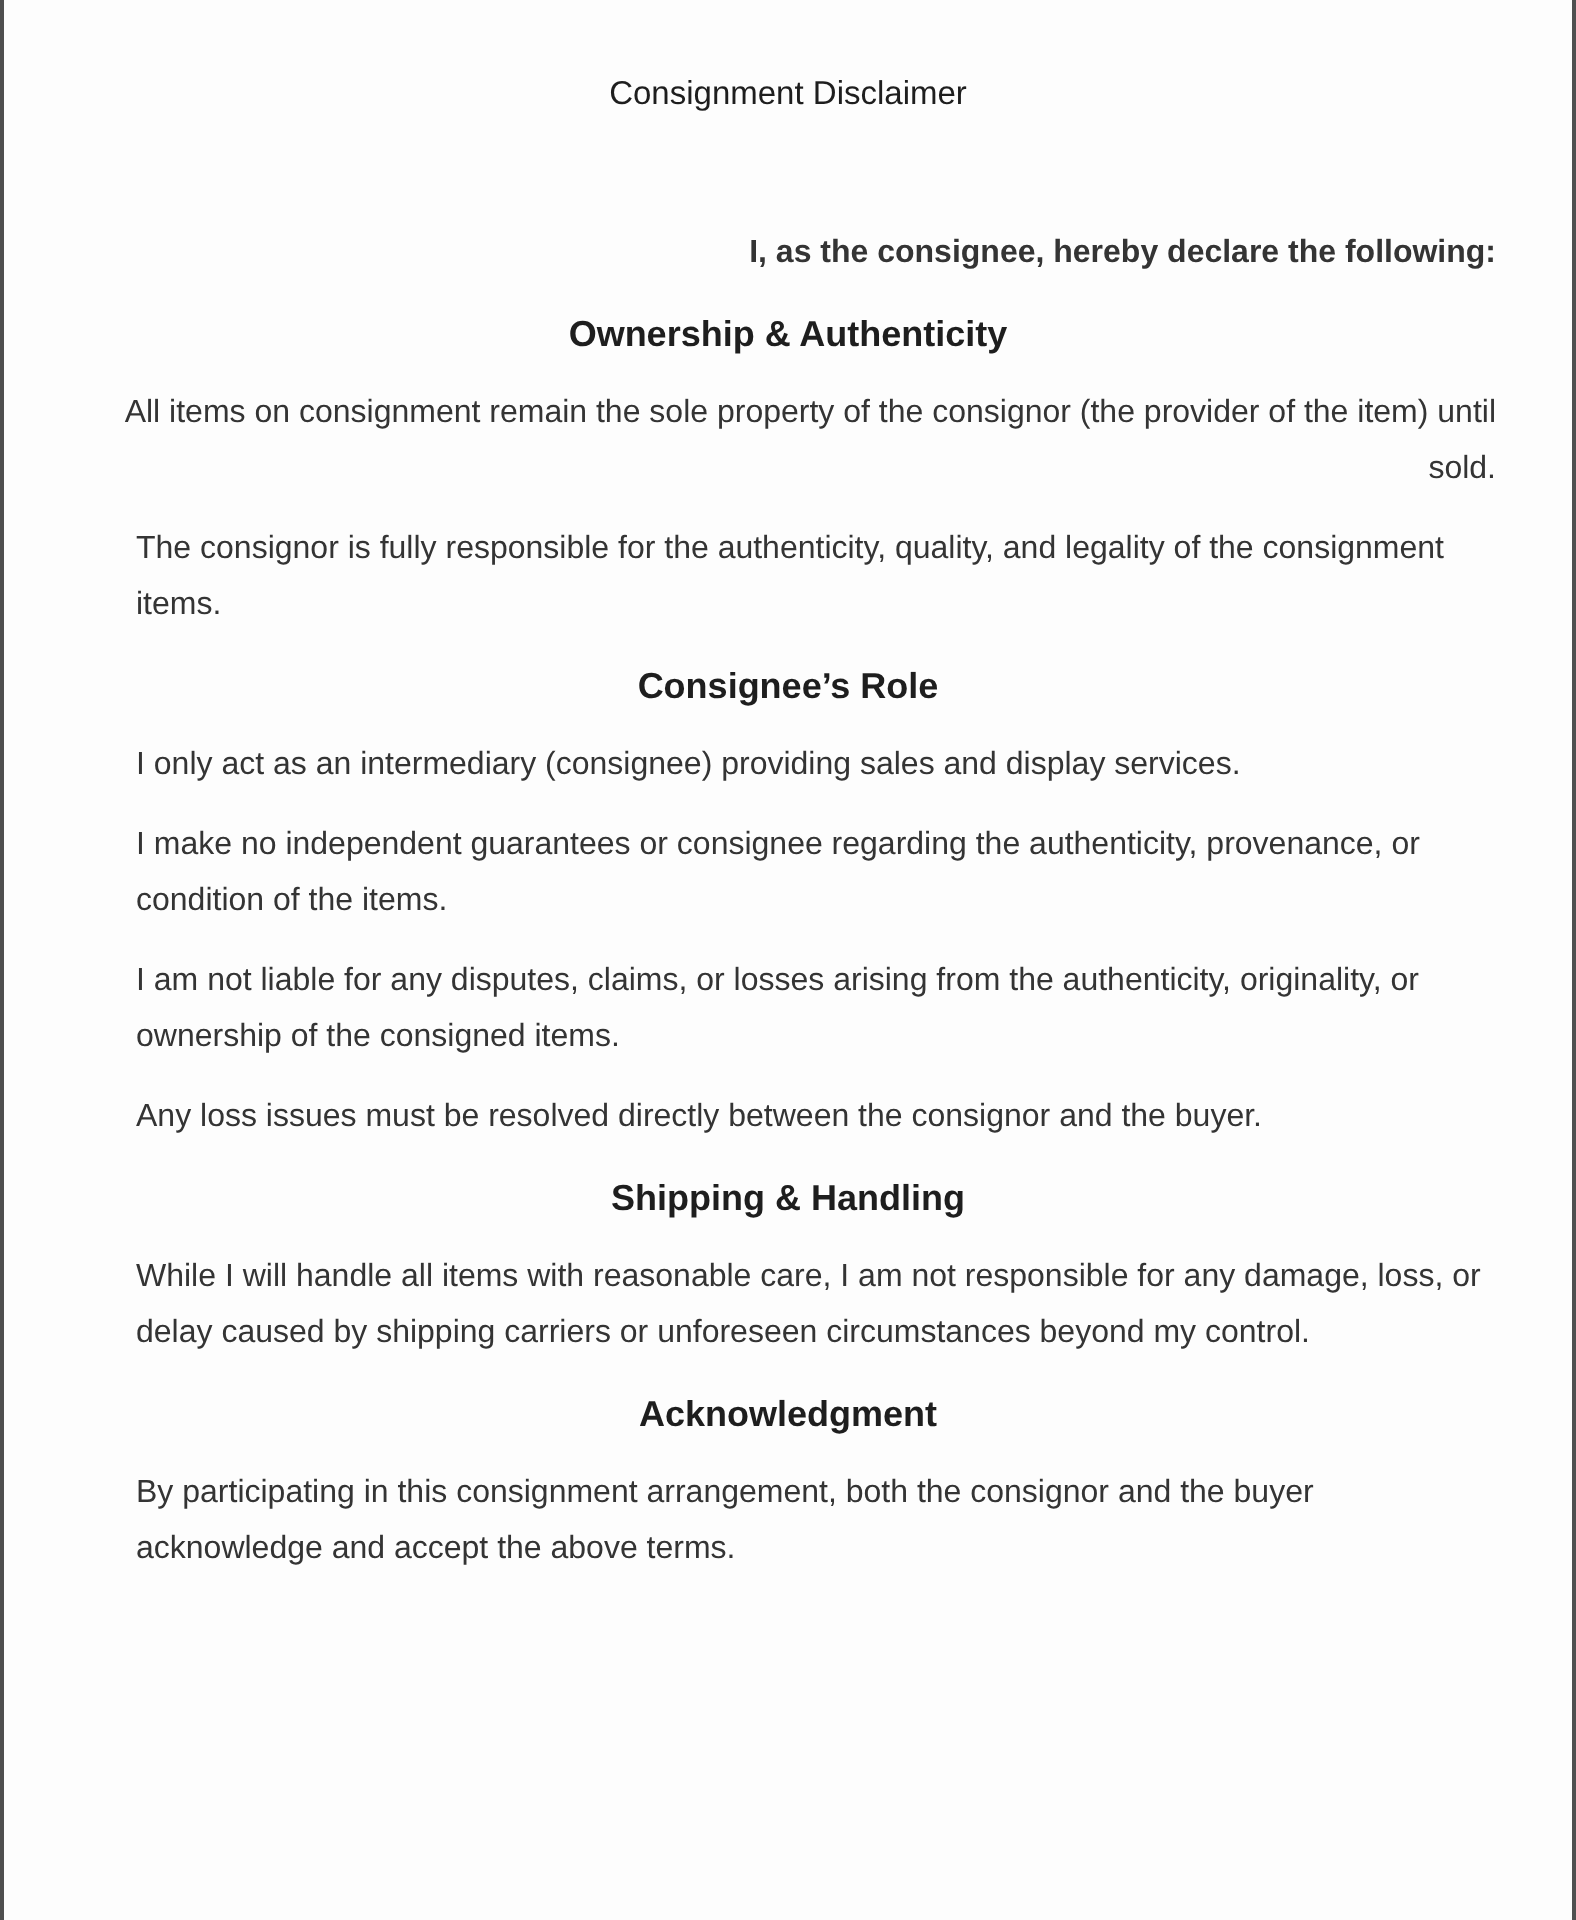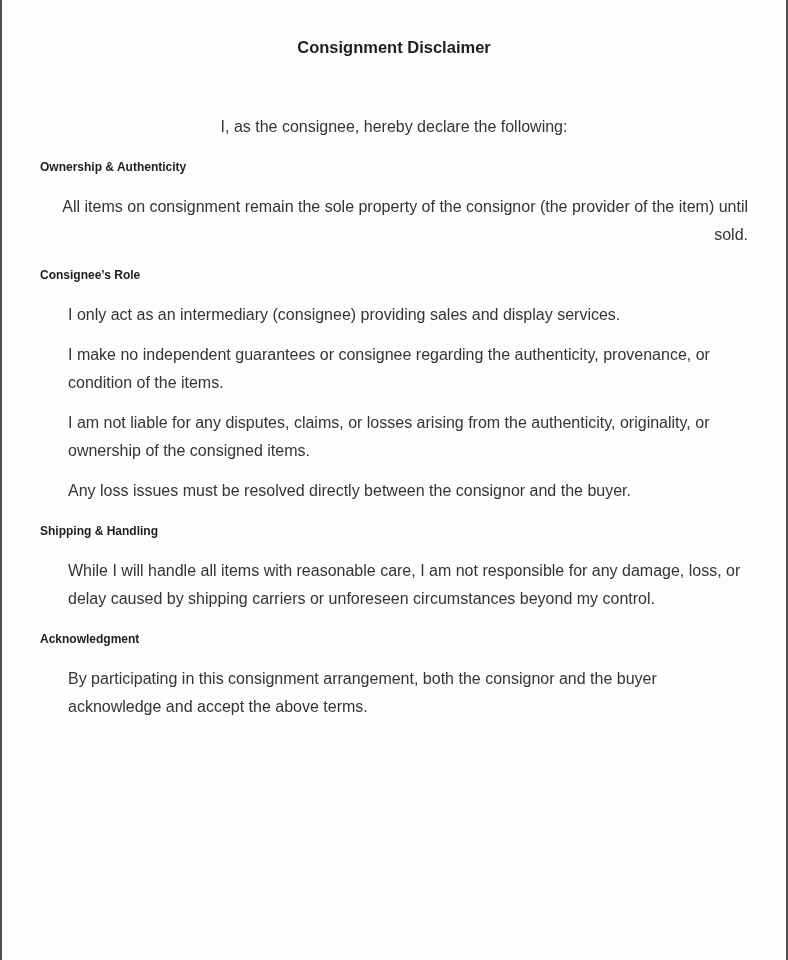--- a/index.html
+++ b/index.html
@@ -19,35 +19,36 @@
     font-family: "Liberation Sans", sans-serif;
   }
   .doc {
     padding-top: 33px;
     font-size: 16px;
     line-height: 28px;
     color: #343434;
   }
   .title {
     font-size: 16.5px;
-    font-weight: 700;
+    font-weight: 400;
     color: #1e1e1e;
     text-align: center;
     line-height: 28px;
     margin: 0 38px 52px 38px;
   }
   .intro {
-    text-align: center;
+    text-align: right;
     margin: 0 38px 12px 38px;
+    font-weight: bold;
   }
   .heading {
-    font-size: 12px;
+    font-size: 18px;
     font-weight: 700;
     color: #1e1e1e;
-    text-align: left;
+    text-align: center;
     line-height: 28px;
     margin: 0 38px 12px 38px;
   }
   .para {
     margin: 0 40px 12px 66px;
   }
   .para.center {
     text-align: right;
     margin: 0 38px 12px 38px;
   }
@@ -57,20 +58,21 @@
 
 <div class="page">
   <div class="doc">
 
     <h1 class="title">Consignment Disclaimer</h1>
 
     <p class="intro">I, as the consignee, hereby declare the following:</p>
 
     <h2 class="heading">Ownership &amp; Authenticity</h2>
     <p class="para center">All items on consignment remain the sole property of the consignor (the provider of the item) until sold.</p>
+    <p class="para">The consignor is fully responsible for the authenticity, quality, and legality of the consignment items.</p>
 
     <h2 class="heading">Consignee’s Role</h2>
     <p class="para">I only act as an intermediary (consignee) providing sales and display services.</p>
     <p class="para">I make no independent guarantees or consignee regarding the authenticity, provenance, or condition of the items.</p>
 
     <p class="para">I am not liable for any disputes, claims, or losses arising from the authenticity, originality, or ownership of the consigned items.</p>
     <p class="para">Any loss issues must be resolved directly between the consignor and the buyer.</p>
 
     <h2 class="heading">Shipping &amp; Handling</h2>
     <p class="para">While I will handle all items with reasonable care, I am not responsible for any damage, loss, or delay caused by shipping carriers or unforeseen circumstances beyond my control.</p>

